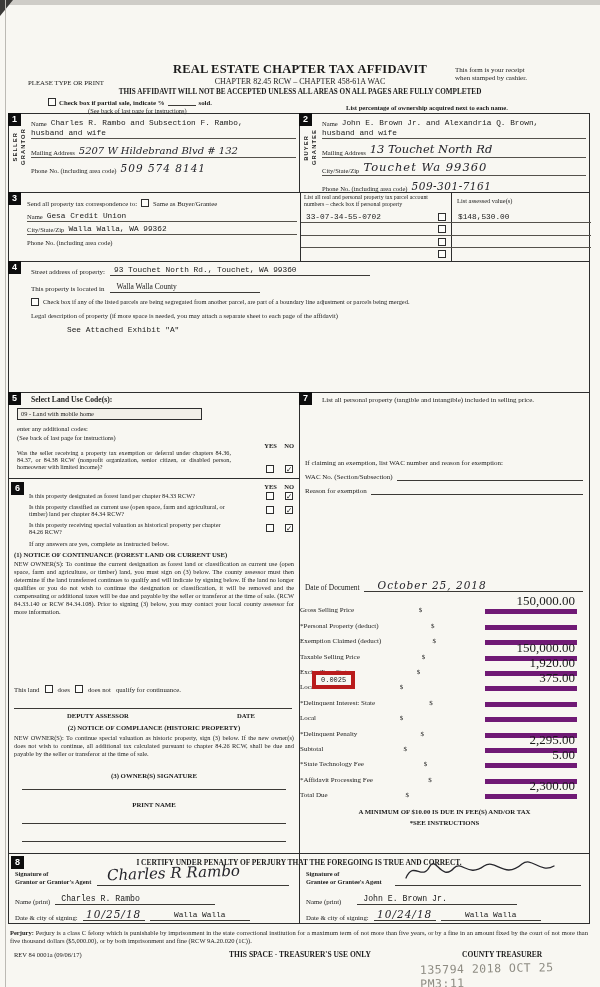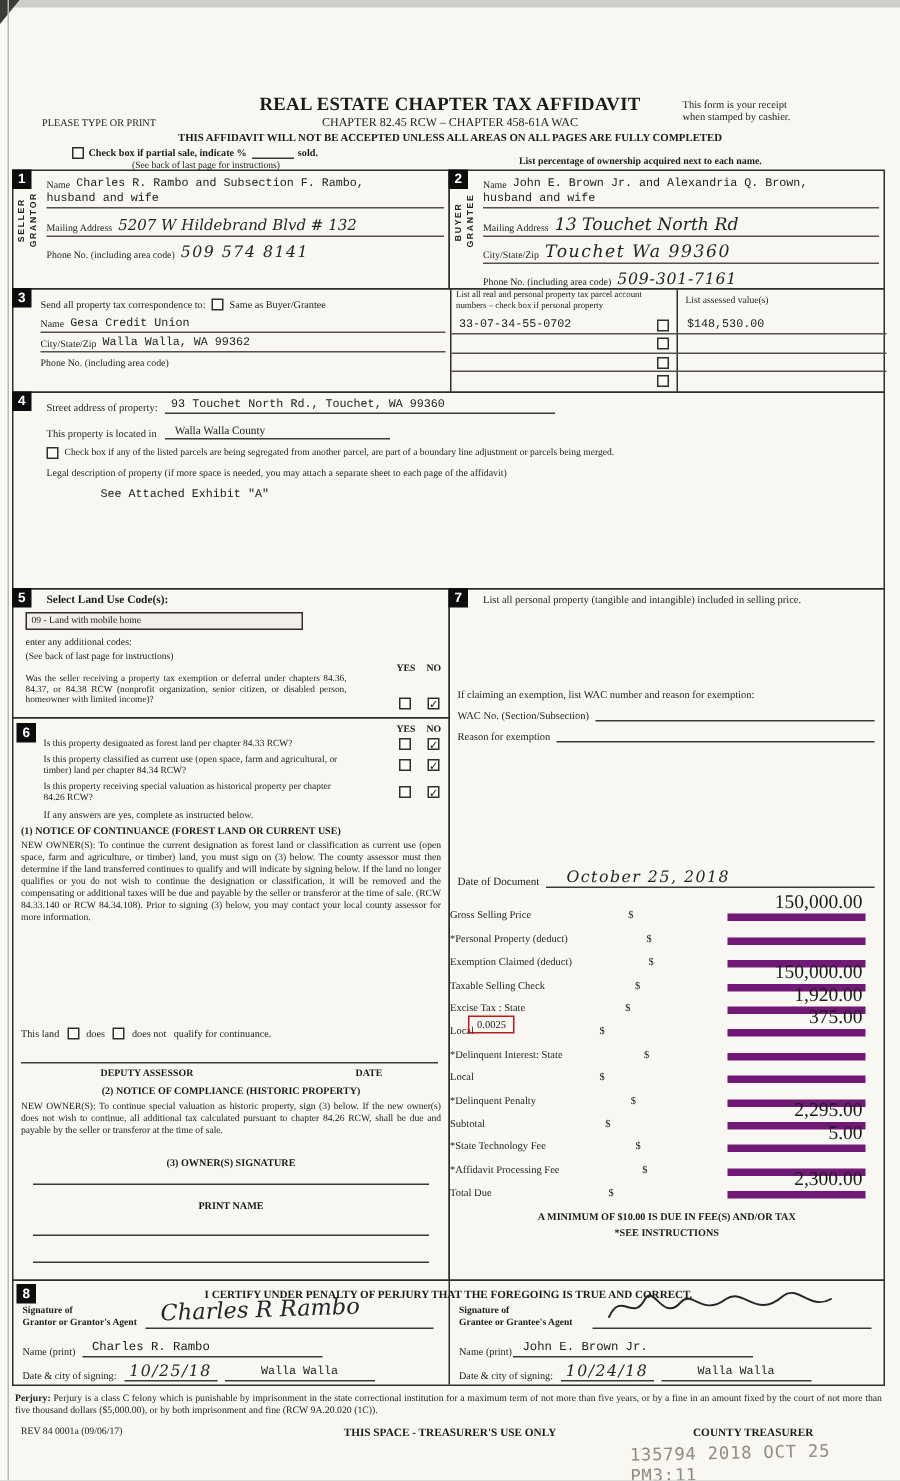--- a/index.html
+++ b/index.html
@@ -259,31 +259,31 @@
         <span class="mlabel">*Personal Property (deduct)</span>
           <span class="mdollar">$</span>
           <span class="mval"></span>
       </div>
       <div class="mrow">
         <span class="mlabel">Exemption Claimed (deduct)</span>
           <span class="mdollar">$</span>
           <span class="mval"></span>
       </div>
       <div class="mrow">
-        <span class="mlabel">Taxable Selling Check</span>
+        <span class="mlabel">Taxable Selling Price</span>
           <span class="mdollar">$</span>
           <span class="mval">150,000.00</span>
       </div>
       <div class="mrow">
         <span class="mlabel">Excise Tax : State</span>
           <span class="mdollar">$</span>
           <span class="mval">1,920.00</span>
       </div>
       <div class="mrow">
-        <span class="abs" style="left:12px;bottom:2px;border:1px solid #b91c1c;padding:1px 5px;font-family:Liberation Serif, serif;font-size:7px">0.0025</span>
+        <span class="abs" style="left:12px;bottom:2px;border:4px solid #b91c1c;padding:1px 5px;font-family:Liberation Mono, monospace;font-size:7px">0.0025</span>
         <span class="mlabel">Local</span>
           <span class="mdollar">$</span>
           <span class="mval">375.00</span>
       </div>
       <div class="mrow">
         <span class="mlabel">*Delinquent Interest: State</span>
           <span class="mdollar">$</span>
           <span class="mval"></span>
       </div>
       <div class="mrow">
@@ -344,21 +344,21 @@
 
     <div class="abs" style="left:291px;top:0;width:291px;height:100%">
       <div class="abs b" style="left:6px;top:16px;font-size:6.4px">Signature of</div>
       <div class="abs b" style="left:6px;top:24px;font-size:6.4px">Grantee or Grantee's Agent</div>
       <div class="abs uline" style="left:95px;top:27px;right:10px;height:5px"></div>
       <div class="abs" style="left:100px;top:2px">
         <svg width="160" height="30" viewBox="0 0 160 30">
           <path d="M6 22 C 14 4, 22 26, 30 10 C 36 0, 42 26, 54 12 C 62 4, 68 22, 84 10 C 96 2, 104 24, 122 8 C 132 0, 140 18, 154 10" fill="none" stroke="#26262c" stroke-width="1.3" stroke-linecap="round"></path>
         </svg>
       </div>
-      <div class="abs" style="left:6px;top:40px;display:flex;align-items:flex-end;gap:1px">
+      <div class="abs" style="left:6px;top:40px;display:flex;align-items:flex-end;gap:16px">
         <span style="font-size:6.8px">Name (print)</span>
         <span class="typed uline" style="width:160px;padding:0 0 1px 6px;font-size:8.2px">John E. Brown Jr.</span>
       </div>
       <div class="abs" style="left:6px;top:54px;display:flex;align-items:flex-end;gap:5px">
         <span style="font-size:6.8px">Date &amp; city of signing:</span>
         <span class="hand uline c" style="width:62px;font-size:10.5px;letter-spacing:1px">10/24/18</span>
         <span class="typed uline c" style="width:100px;padding-bottom:1px">Walla Walla</span>
       </div>
     </div>
   </div>

